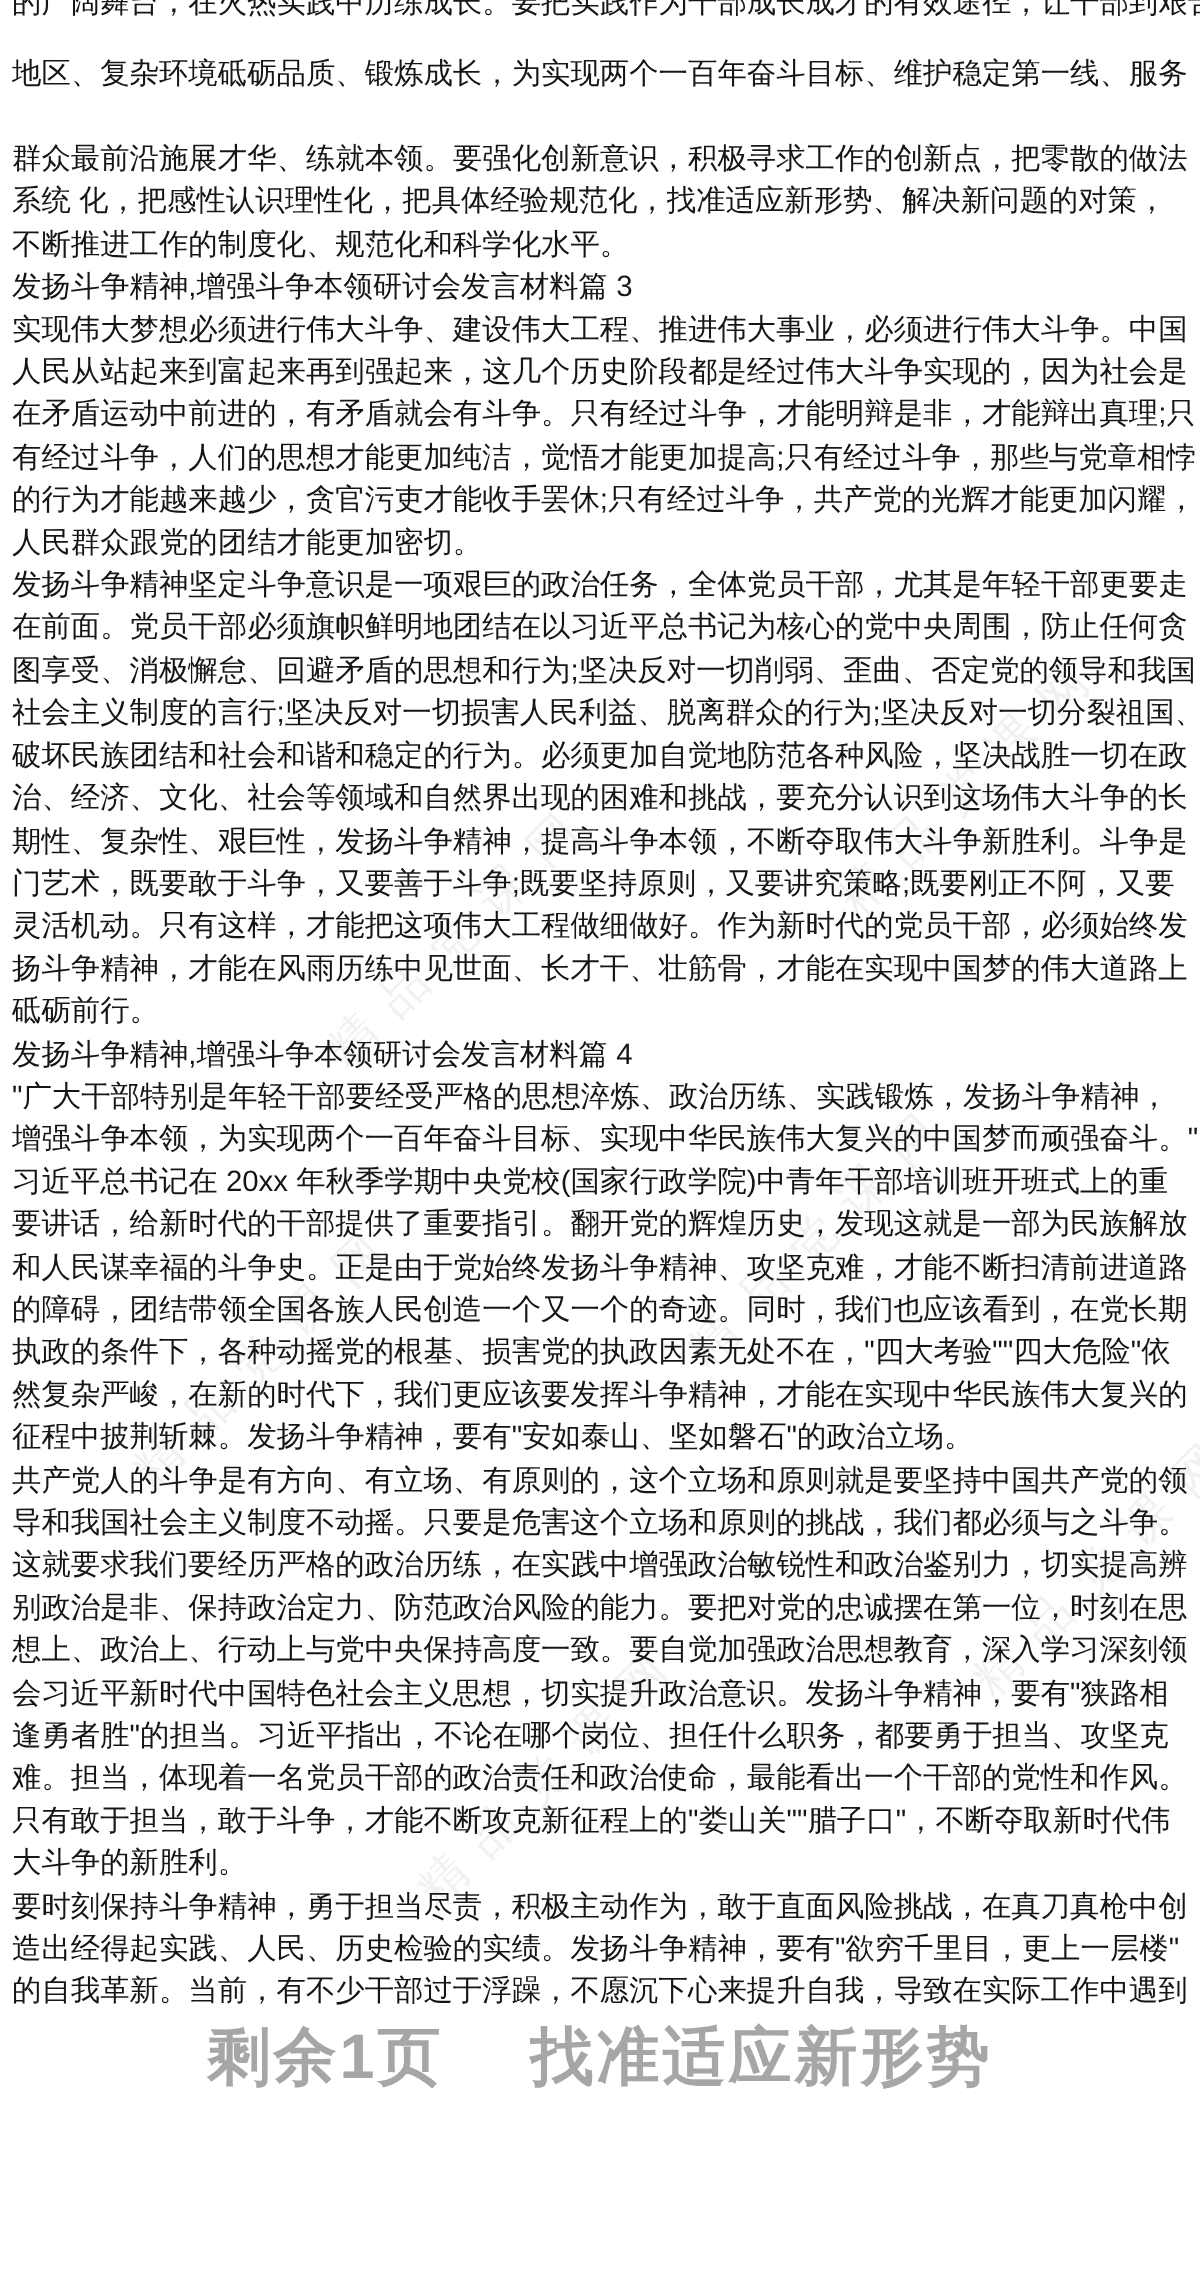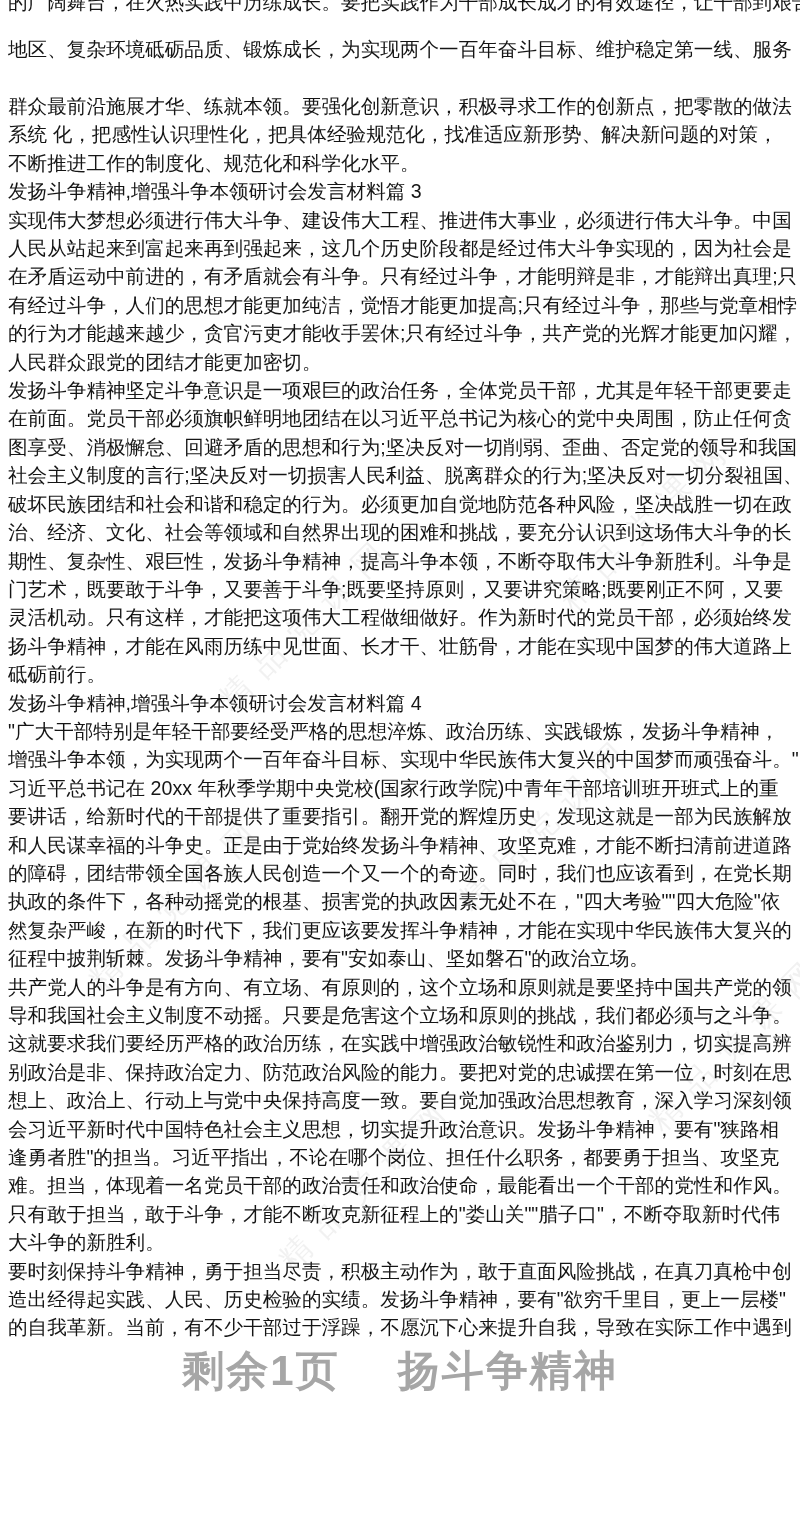--- a/index.html
+++ b/index.html
@@ -89,14 +89,14 @@
       <div class="line">只有敢于担当，敢于斗争，才能不断攻克新征程上的"娄山关""腊子口"，不断夺取新时代伟</div>
       <div class="line">大斗争的新胜利。</div>
       <div class="line">要时刻保持斗争精神，勇于担当尽责，积极主动作为，敢于直面风险挑战，在真刀真枪中创</div>
       <div class="line">造出经得起实践、人民、历史检验的实绩。发扬斗争精神，要有"欲穷千里目，更上一层楼"</div>
       <div class="line">的自我革新。当前，有不少干部过于浮躁，不愿沉下心来提升自我，导致在实际工作中遇到</div>
     </div>
 </div>
 
 <div class="footer-banner">
   <span>剩余1页</span>
-  <span>扬斗争精神</span>
+  <span>找准适应新形势</span>
 </div>
 
 </body></html>

